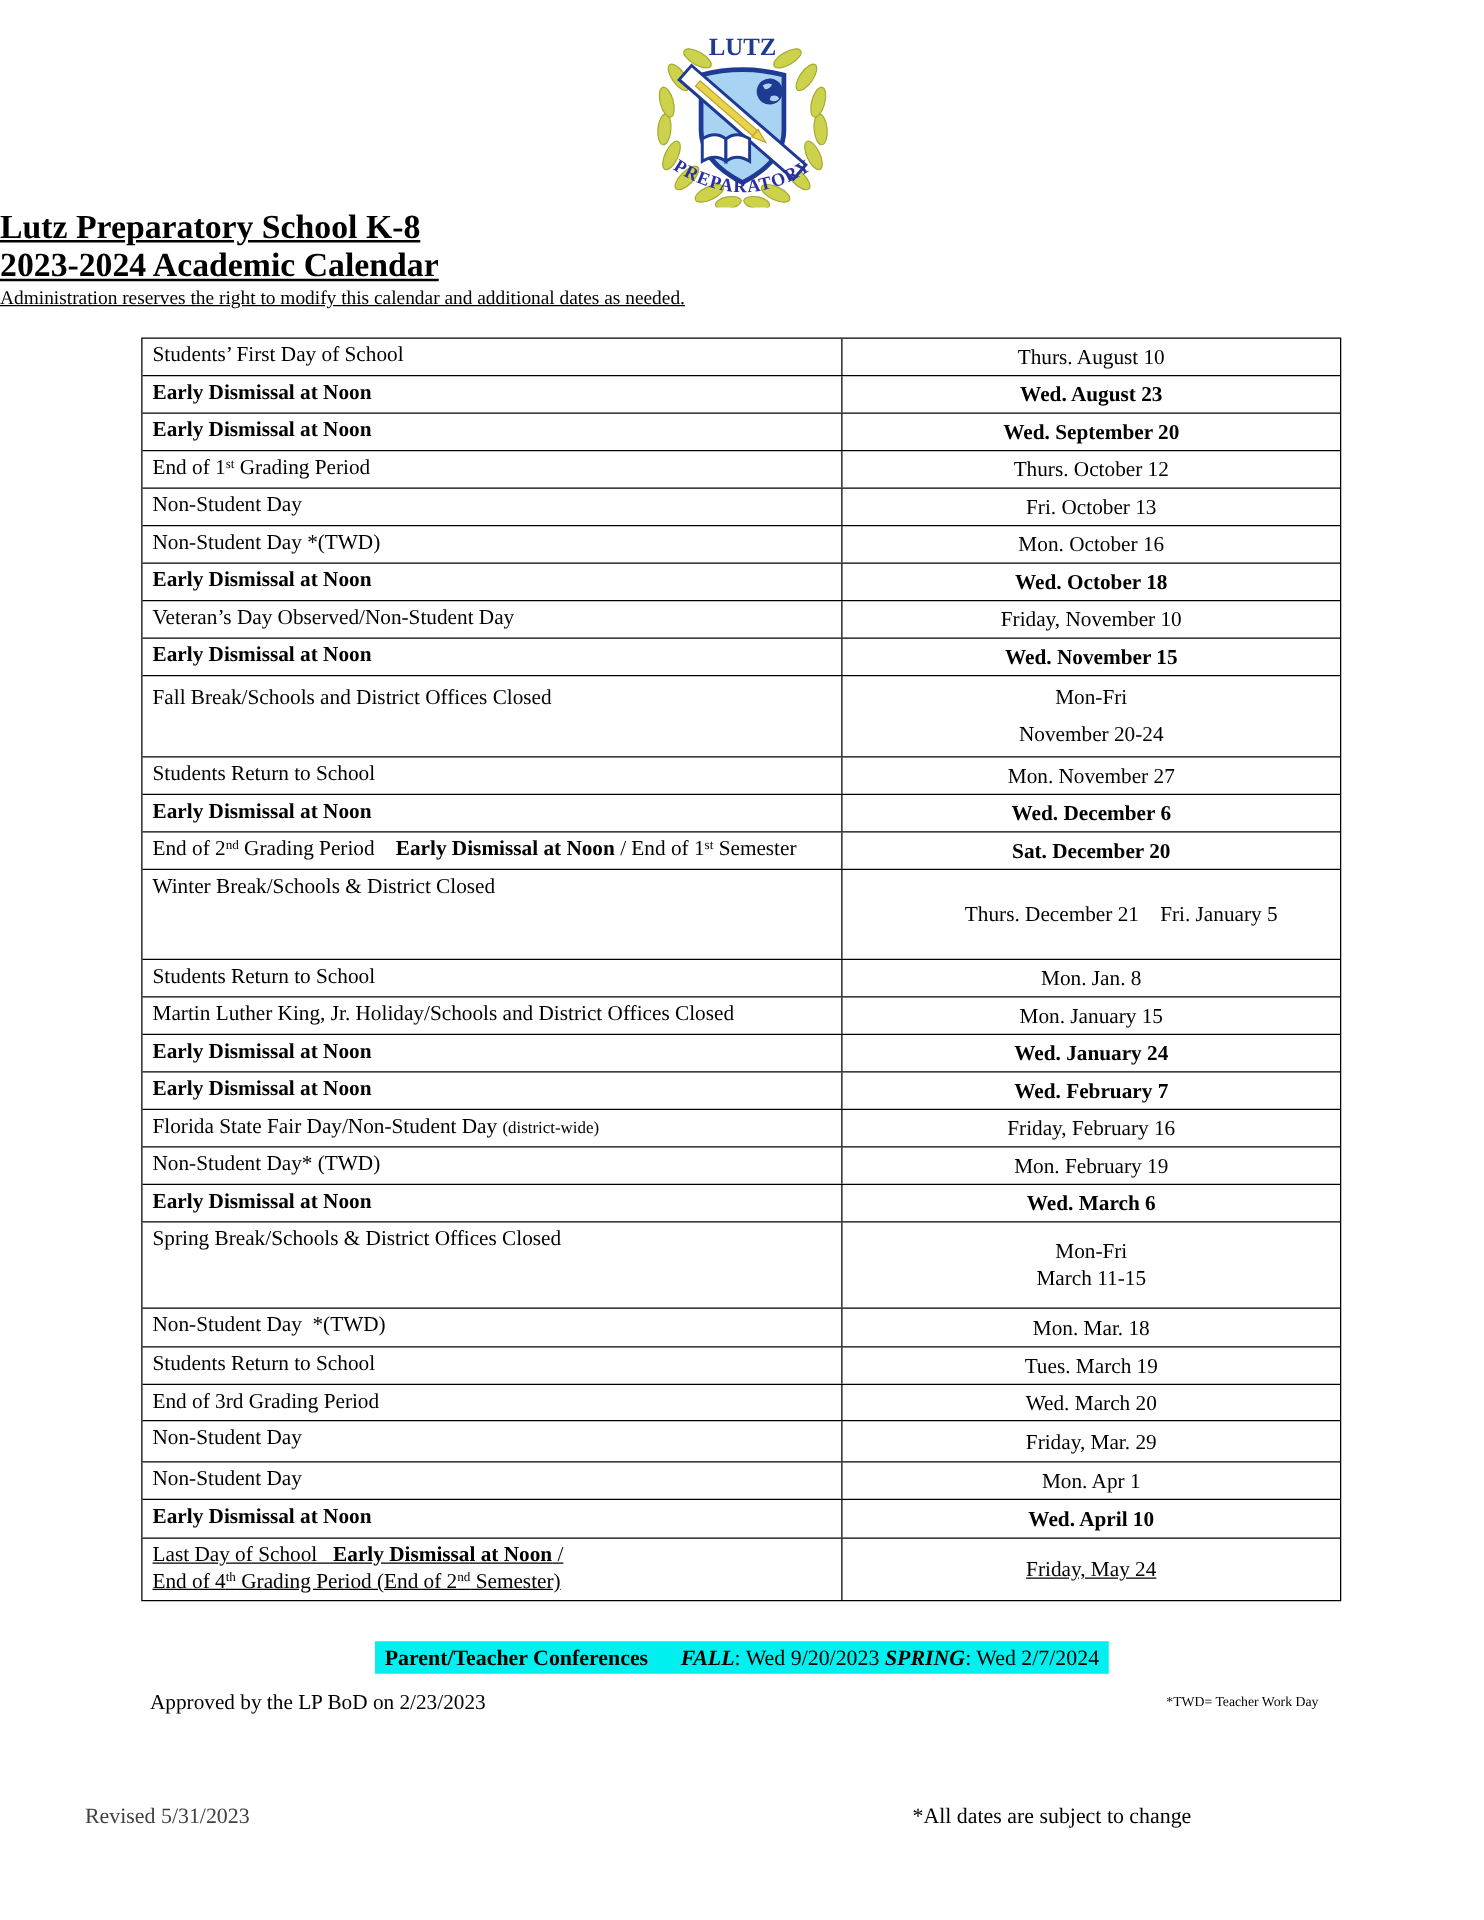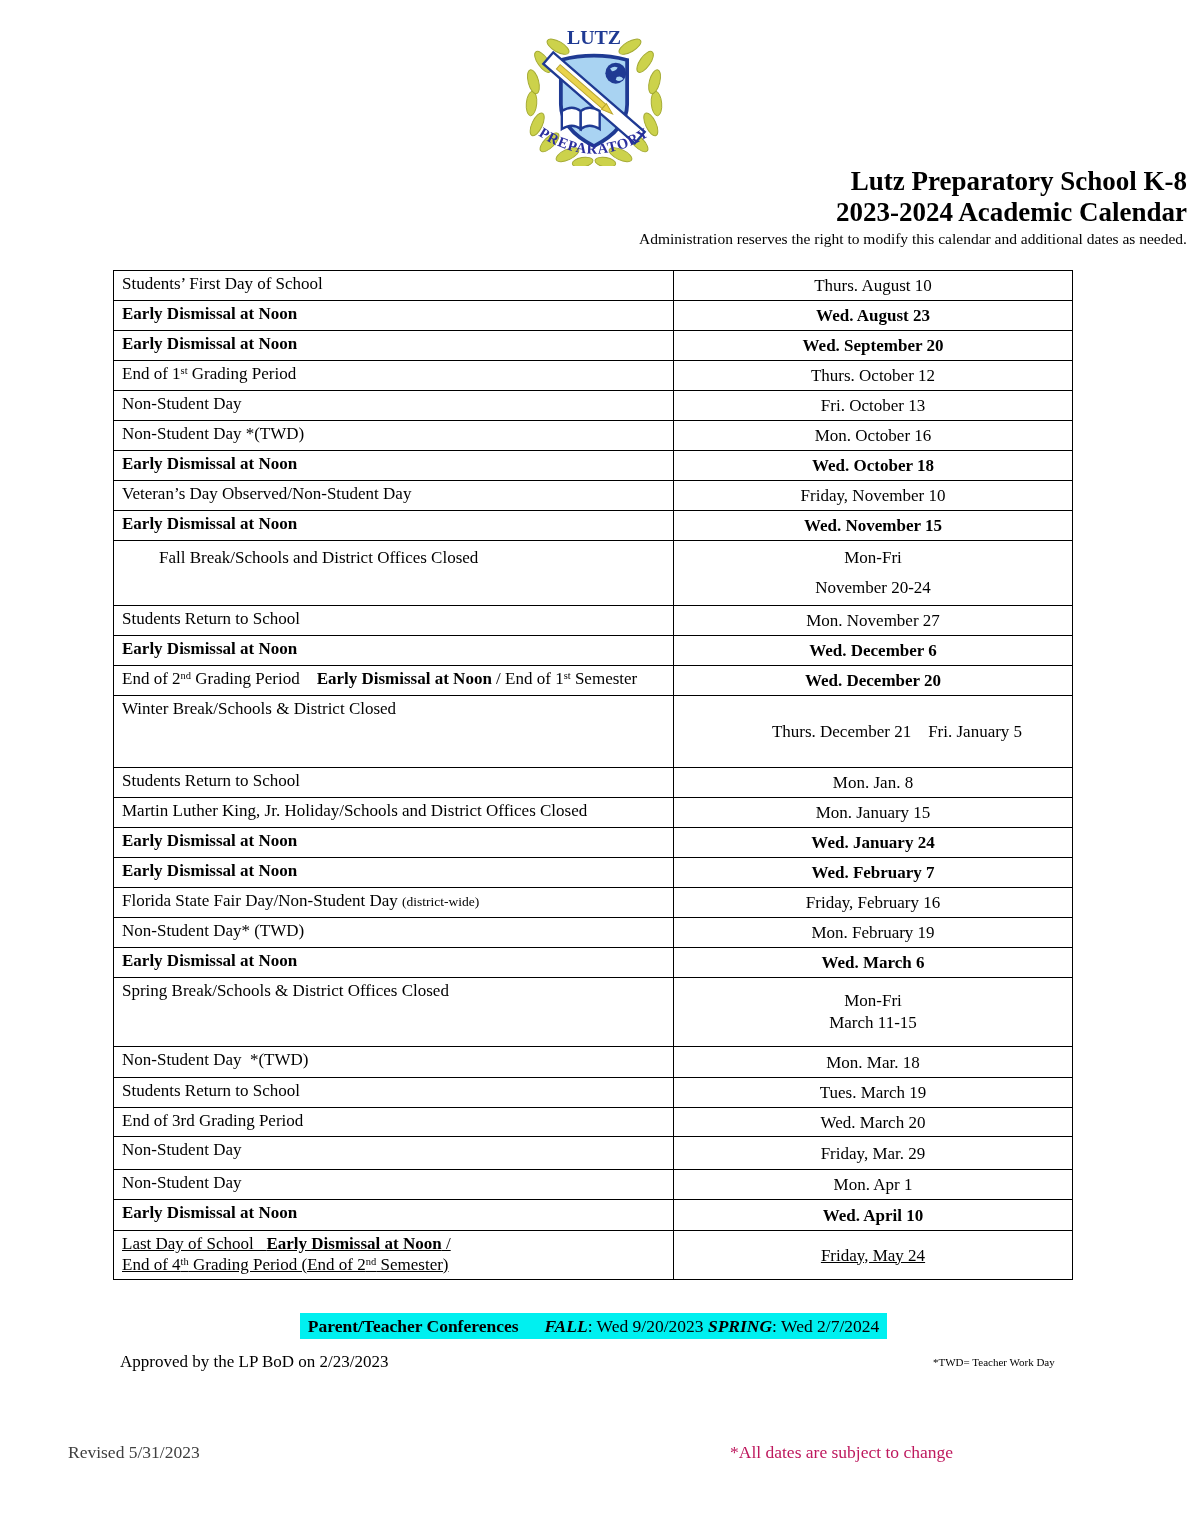--- a/index.html
+++ b/index.html
@@ -1,20 +1,20 @@
 <!DOCTYPE html>
 <html><head>
 <meta charset="utf-8">
 <style>
   html,body{margin:0;padding:0;background:#fff;}
   .page{position:relative;width:1187px;height:1536px;background:#fff;
         font-family:"Liberation Serif", serif;color:#000;overflow:hidden;}
 
   
-  .header{position:absolute;top:24px;left:0;width:100%;text-align:right;}
+  .header{position:absolute;top:24px;left:0;width:100%;text-align:left;text-decoration:underline;}
   .logo{display:block;margin:0 auto;width:156px;height:142px;}
   .title-line{font-size:27px;font-weight:bold;line-height:31px;}
   .subtitle{font-size:15.5px;margin-top:2px;}
 
   
   .cal-table{position:absolute;top:270px;left:113px;width:960px;
              border:1px solid #000;box-sizing:border-box;font-size:17px;}
   .t-row{display:flex;border-bottom:1px solid #000;min-height:30px;box-sizing:border-box;}
   .t-row:last-child{border-bottom:none;}
   .cell-l{width:560px;border-right:1px solid #000;display:flex;align-items:flex-start;
@@ -169,21 +169,21 @@
       <div class="t-row">
         <div class="cell-l">
           <div class="cin"><span class="b">Early Dismissal at Noon</span></div>
         </div>
         <div class="cell-r">
           <div class="cin"><span class="b">Wed. November 15</span></div>
         </div>
       </div>
       <div class="t-row" style="min-height: 60px;">
         <div class="cell-l">
-          <div class="cin" style="line-height: 30px; margin-left: 37px;"><span>Fall Break/Schools and District Offices Closed</span></div>
+          <div class="cin" style="line-height: 30px;"><span>Fall Break/Schools and District Offices Closed</span></div>
         </div>
         <div class="cell-r">
           <div class="cin" style="line-height: 30px;"><span>Mon-Fri</span><br><span>November 20-24</span></div>
         </div>
       </div>
       <div class="t-row">
         <div class="cell-l">
           <div class="cin"><span>Students Return to School</span></div>
         </div>
         <div class="cell-r">
@@ -196,21 +196,21 @@
         </div>
         <div class="cell-r">
           <div class="cin"><span class="b">Wed. December 6</span></div>
         </div>
       </div>
       <div class="t-row">
         <div class="cell-l">
           <div class="cin"><span>End of 2</span><span class="sup">nd</span><span> Grading Period&nbsp;&nbsp;&nbsp; </span><span class="b">Early Dismissal at Noon</span><span> / End of 1</span><span class="sup">st</span><span> Semester</span></div>
         </div>
         <div class="cell-r">
-          <div class="cin"><span class="b">Wed. December 20</span></div>
+          <div class="cin"><span class="b">Sat. December 20</span></div>
         </div>
       </div>
       <div class="t-row" style="min-height: 72px; gap: 48px;">
         <div class="cell-l">
           <div class="cin"><span>Winter Break/Schools &amp; District Closed</span></div>
         </div>
         <div class="cell-r">
           <div class="cin"><span>Thurs. December 21&nbsp;&nbsp;&nbsp; Fri. January 5</span></div>
         </div>
       </div>
@@ -339,15 +339,15 @@
   <div class="ptc">
     <span class="hl" style="background:#00f0f0;">
       <span class="b">Parent/Teacher Conferences</span><span class="gap"></span><span class="b i">FALL</span><span>: Wed 9/20/2023&nbsp;</span><span class="b i">SPRING</span><span>: Wed 2/7/2024</span>
     </span>
   </div>
 
   <div class="approved">Approved by the LP BoD on 2/23/2023</div>
   <div class="twd-note">*TWD= Teacher Work Day</div>
 
   <div class="footer-left" style="color:#404040;">Revised 5/31/2023</div>
-  <div class="footer-right" style="color:#be185d;">*All dates are subject to change</div>
+  <div class="footer-right" style="color:#000000;">*All dates are subject to change</div>
 
 </div>
 
 </body></html>

